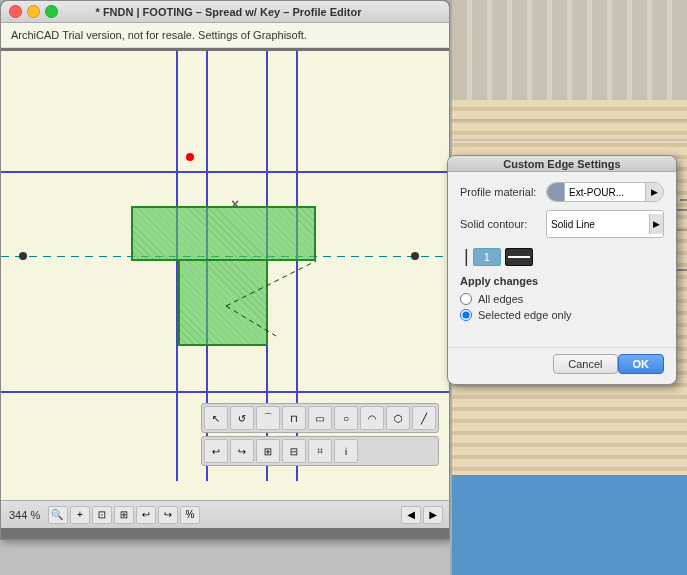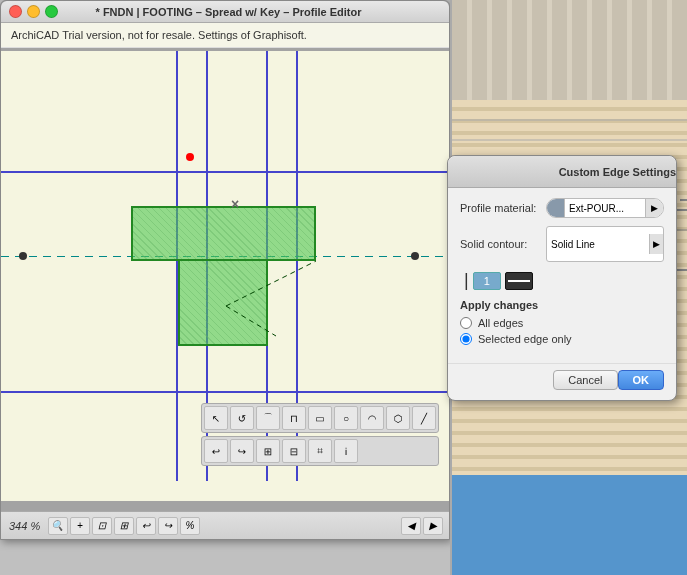--- a/index.html
+++ b/index.html
@@ -12,21 +12,21 @@
       background: #c0c0c0;
       position: relative;
     }
 
     
     .main-window {
       position: absolute;
       top: 0; left: 0;
       width: 450px;
       height: 540px;
-      background: #a3a3a3;
+      background: #737373;
       border: 1px solid #888;
       border-radius: 6px 6px 0 0;
       box-shadow: 2px 2px 8px rgba(0,0,0,0.4);
       overflow: hidden;
     }
 
     .title-bar {
       background: linear-gradient(to bottom, #e8e8e8, #d0d0d0);
       height: 22px;
       display: flex;
@@ -232,31 +232,30 @@
       display: flex;
       align-items: center;
       justify-content: center;
       font-size: 10px;
       cursor: pointer;
     }
 
     
     .status-bar {
       position: absolute;
-      bottom: 0;
+      bottom: 11px;
       left: 0;
       width: 450px;
       height: 28px;
       background: linear-gradient(to bottom, #e0e0e0, #d0d0d0);
       border-top: 1px solid #aaa;
       display: flex;
       align-items: center;
       padding: 0 8px;
       gap: 4px;
-      font-style: italic;
     }
 
     .zoom-level {
       font-size: 11px;
       color: #333;
       min-width: 35px;
     }
 
     .zoom-controls {
       display: flex;
@@ -340,24 +339,24 @@
       background: #f0f0f0;
       border: 1px solid #888;
       border-radius: 8px;
       box-shadow: 3px 3px 10px rgba(0,0,0,0.4);
       overflow: hidden;
       z-index: 100;
     }
 
     .dialog-title-bar {
       background: linear-gradient(to bottom, #e0e0e0, #c8c8c8);
-      height: 32px;
-      display: flex;
-      align-items: center;
-      justify-content: flex-end;
+      height: 16px;
+      display: flex;
+      align-items: center;
+      justify-content: center;
       border-bottom: 1px solid #aaa;
       border-radius: 8px 8px 0 0;
     }
 
     .dialog-title-text {
       font-size: 11px;
       font-weight: bold;
       color: #333;
     }
 
@@ -416,21 +415,21 @@
       font-size: 9px;
       cursor: pointer;
     }
 
     .edge-selector {
       display: flex;
       align-items: center;
       border: 1px solid #bbb;
       border-radius: 3px;
       background: white;
-      height: 36px;
+      height: 28px;
       flex: 1;
     }
 
     .edge-text {
       font-size: 10px;
       padding: 0 4px;
       flex: 1;
     }
 
     .edge-arrow {
@@ -480,21 +479,21 @@
 
     .line-solid {
       width: 22px;
       height: 2px;
       background: white;
     }
 
     
     .apply-section {
       margin-top: 6px;
-      margin-bottom: 8px;
+      margin-bottom: 16px;
     }
 
     .apply-title {
       font-size: 11px;
       font-weight: bold;
       color: #333;
       margin-bottom: 6px;
     }
 
     .radio-row {

